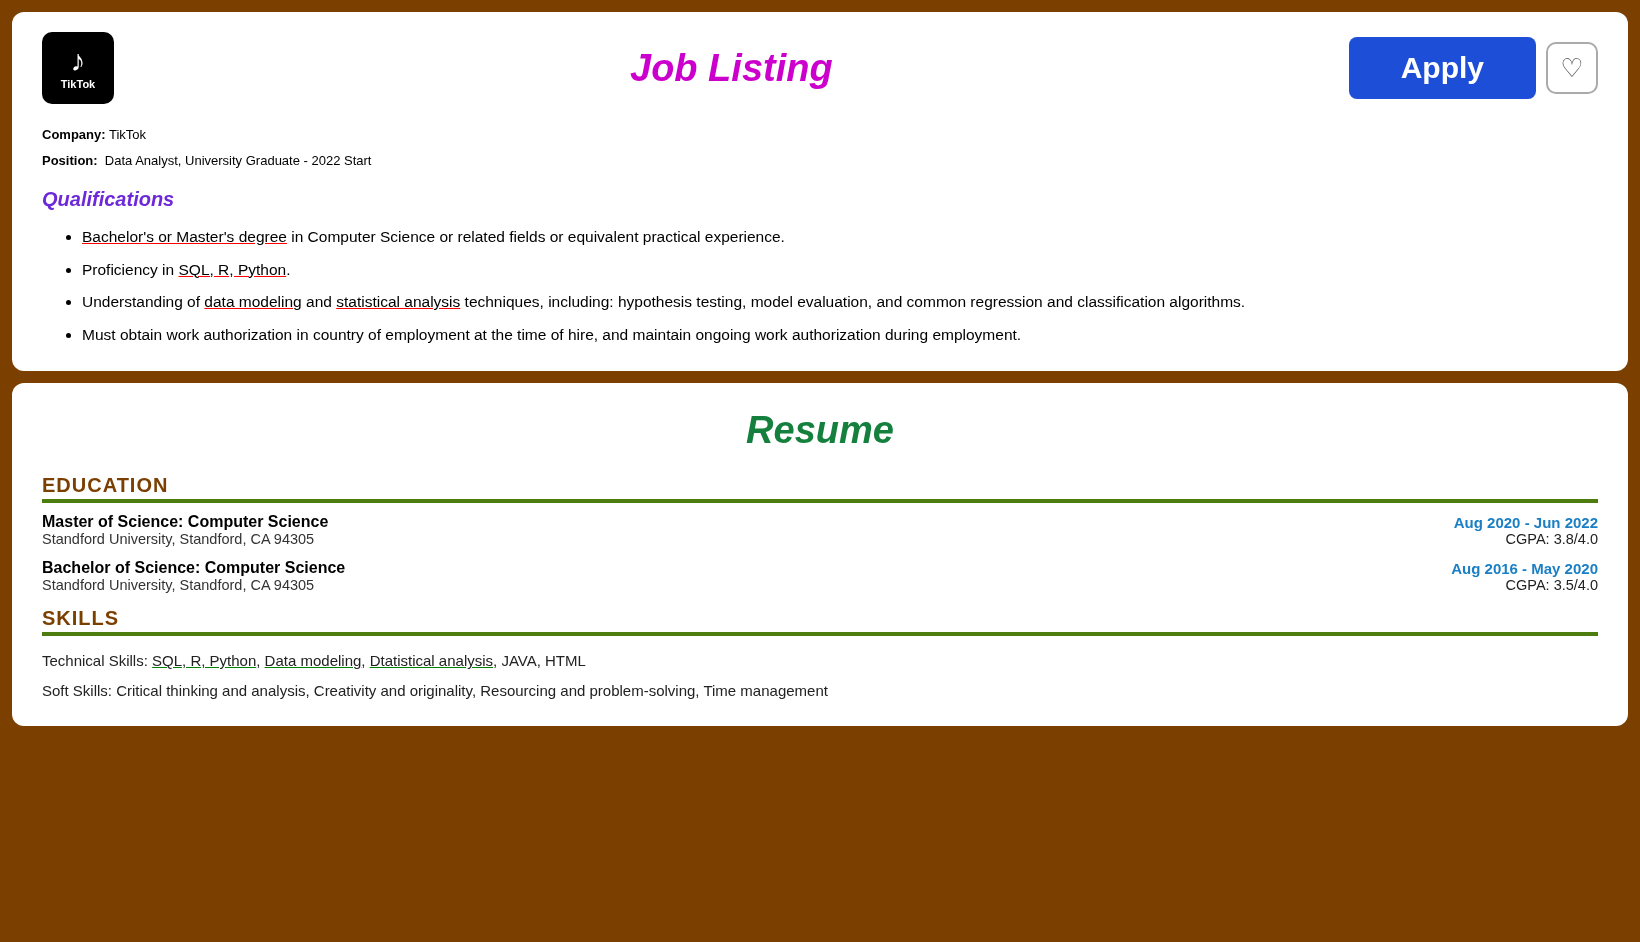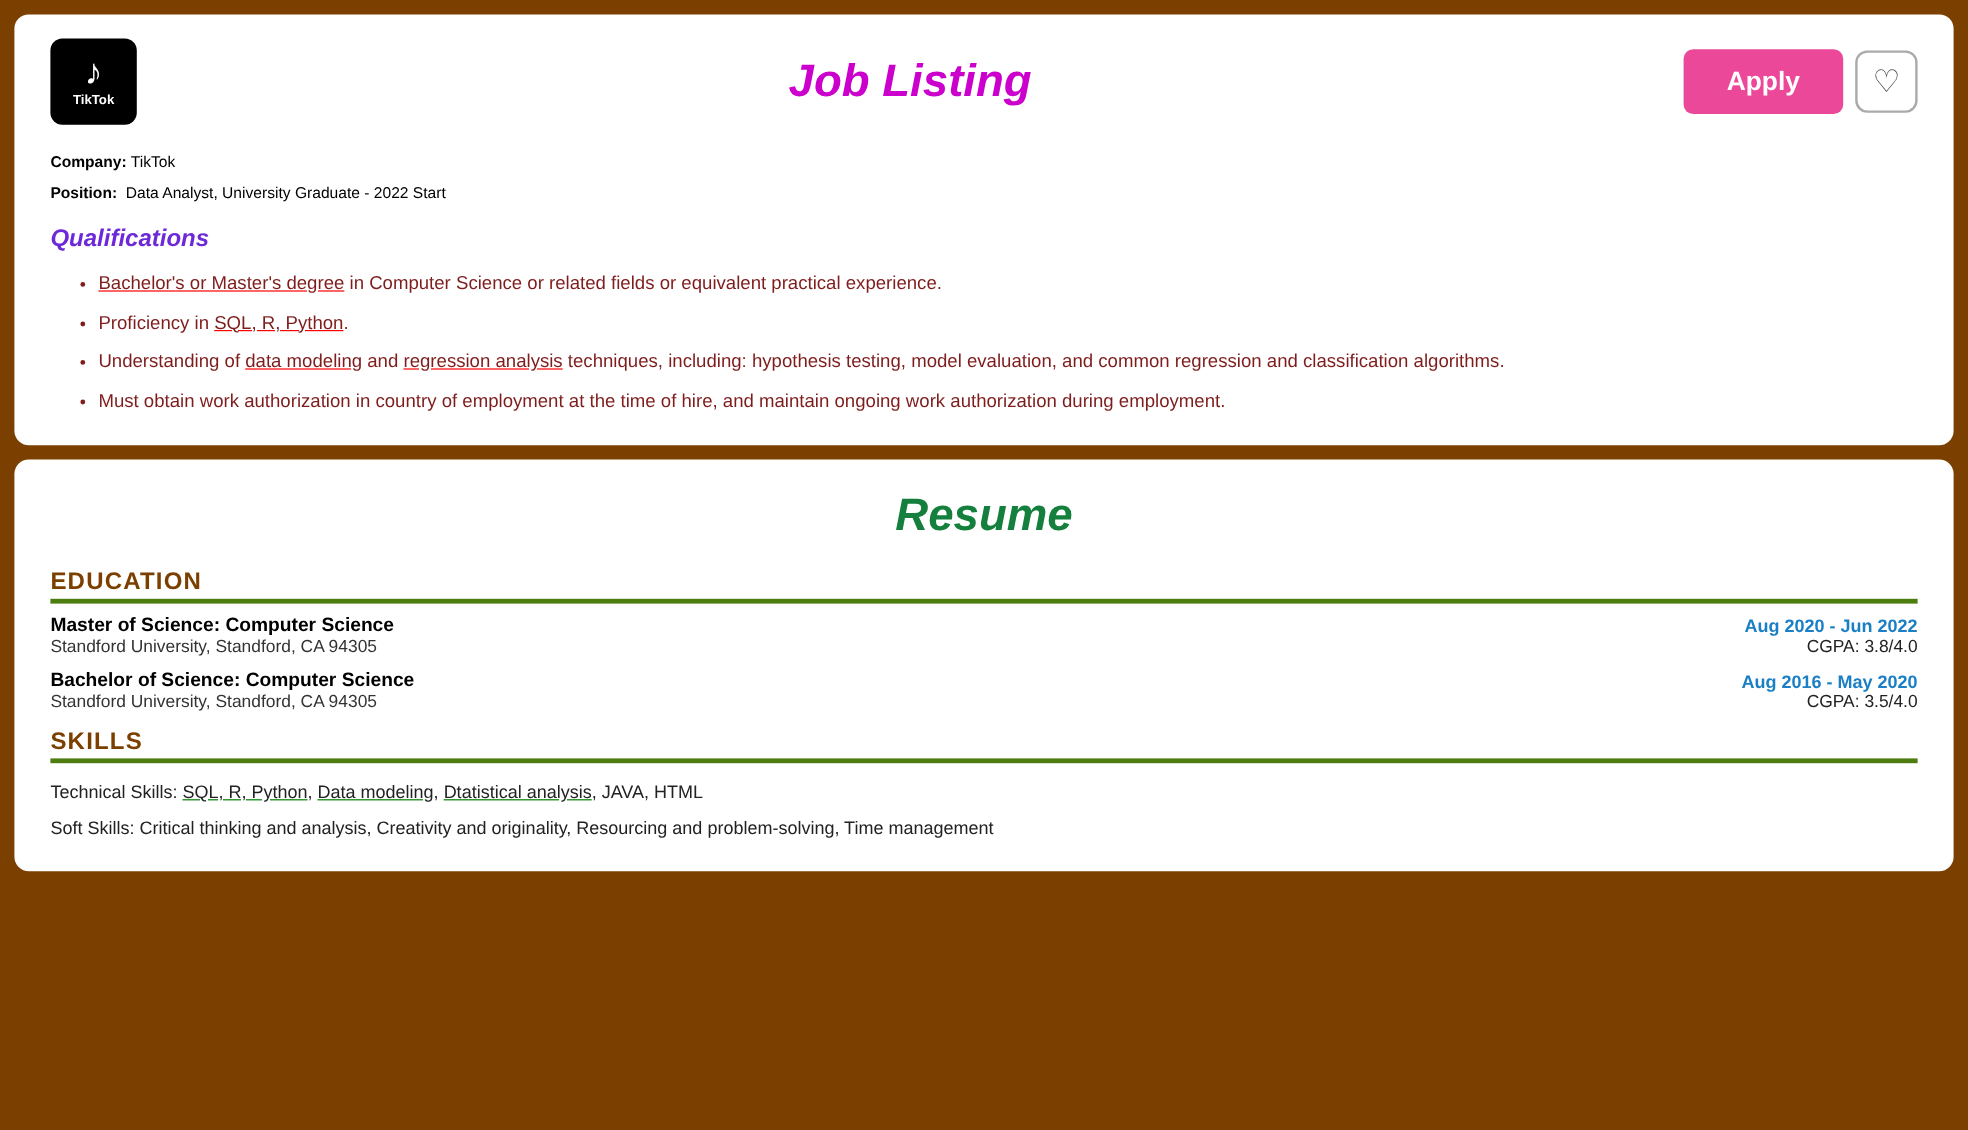--- a/index.html
+++ b/index.html
@@ -61,26 +61,26 @@
     }
 
     .header-actions {
       display: flex;
       align-items: center;
       gap: 10px;
       flex-shrink: 0;
     }
 
     .apply-btn {
-      background: #ec4899;
+      background: #1d4ed8;
       color: #fff;
       border: none;
       border-radius: 8px;
-      padding: 14px 36px;
-      font-size: 22px;
+      padding: 14px 52px;
+      font-size: 30px;
       font-weight: bold;
       cursor: pointer;
     }
 
     .heart-btn {
       width: 52px;
       height: 52px;
       border: 2px solid #aaa;
       border-radius: 10px;
       background: #fff;
@@ -111,21 +111,21 @@
     }
 
     .qual-list {
       list-style: disc;
       padding-left: 40px;
       font-size: 15.5px;
       line-height: 2.1;
     }
 
     .qual-list li {
-      color: #7f1d1d;
+      color: #000000;
     }
 
     .underline-red {
       text-decoration: underline;
       text-decoration-color: red;
       text-decoration-style: solid;
     }
 
     
     .resume-title {
@@ -232,21 +232,21 @@
 
   <div class="qualifications-title">Qualifications</div>
   <ul class="qual-list">
     <li>
       <span class="underline-red">Bachelor's or Master's degree</span> in Computer Science or related fields or equivalent practical experience.
     </li>
     <li>
       Proficiency in <span class="underline-red">SQL, R, Python</span>.
     </li>
     <li>
-      Understanding of <span class="underline-red">data modeling</span> and <span class="underline-red">regression analysis</span> techniques, including: hypothesis testing, model evaluation, and common regression and classification algorithms.
+      Understanding of <span class="underline-red">data modeling</span> and <span class="underline-red">statistical analysis</span> techniques, including: hypothesis testing, model evaluation, and common regression and classification algorithms.
     </li>
     <li>
       Must obtain work authorization in country of employment at the time of hire, and maintain ongoing work authorization during employment.
     </li>
   </ul>
 </div>
 
 <div class="card">
   <h2 class="resume-title">Resume</h2>
 

